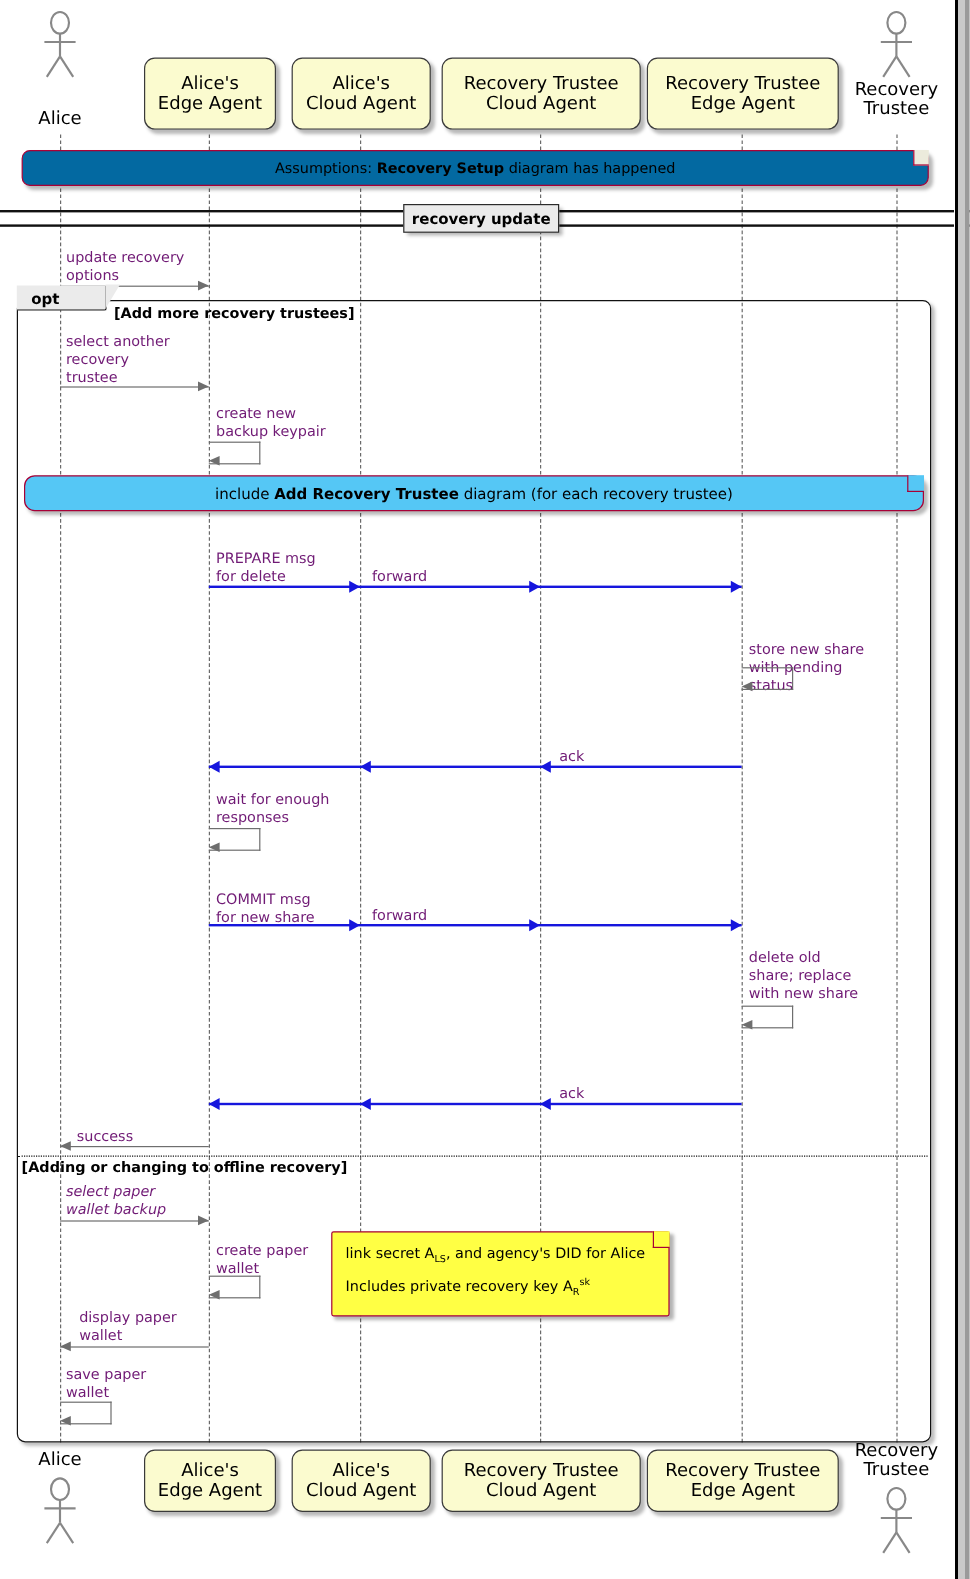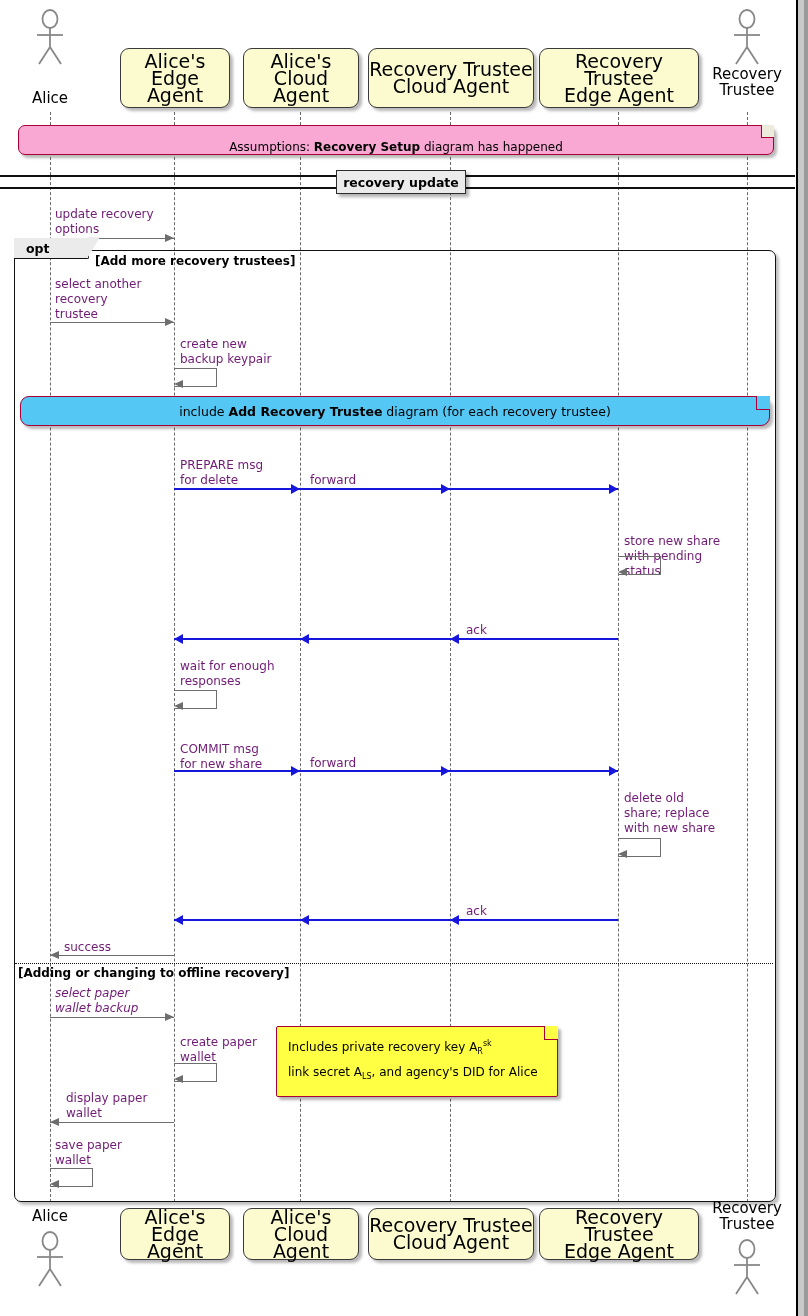--- a/index.html
+++ b/index.html
@@ -8,26 +8,26 @@
     width:808px;height:1316px;position:relative;overflow:hidden;
     font-size:12px;color:#000;
   }
   #canvas{position:absolute;left:0;top:0;width:808px;height:1316px;}
   .lifeline{position:absolute;width:0;border-left:1px dashed #6a6a6a;}
   .actor-label{position:absolute;text-align:center;font-size:15px;color:#000;line-height:16px;white-space:nowrap;}
   .pbox{
     position:absolute;background:#fbfbcf;border:1.3px solid #3a3a3a;border-radius:9px;
     box-shadow:3px 3px 3px rgba(0,0,0,.28);
     display:flex;align-items:center;justify-content:center;text-align:center;
-    font-size:19px;line-height:17px;color:#000;
+    font-size:15px;line-height:17px;color:#000;
   }
   .note-assume{
-    position:absolute;background:#f9a8d4;border:1.2px solid #a80036;
+    position:absolute;background:#0369a1;border:1.2px solid #a80036;
     box-shadow:3px 3px 3px rgba(0,0,0,.28);
-    display:flex;align-items:flex-end;justify-content:center;
+    display:flex;align-items:center;justify-content:center;
     font-size:12px;color:#000;
     border-radius:7px;
   }
   .note-assume .fold{position:absolute;right:-1px;top:-1px;width:12px;height:12px;
     background:#ecebdc;border-left:1.2px solid #a80036;border-bottom:1.2px solid #a80036;}
   .divider-line{position:absolute;height:0;border-top:2px solid #111;}
   .divider-box{
     position:absolute;background:#ebebeb;border:1.6px solid #2b2b2b;
     box-shadow:3px 3px 3px rgba(0,0,0,.3);
     font-weight:bold;font-size:12.5px;color:#000;
@@ -200,22 +200,22 @@
     <div class="frag-cond" style="left:18px;top:966px;">[Adding or changing to offline recovery]</div>
     <div class="msg-label" style="left:55px;top:986px;font-style:italic;">select paper
 wallet backup</div>
     <div class="arrow-line gray" style="left:50px;top:1017px;width:124px;"></div>
     <div class="ahead gy-r" style="left:165px;top:1013px;"></div>
     <div class="msg-label" style="left:180px;top:1035px;">create paper
 wallet</div>
     <div class="selfloop" style="left:174px;top:1063px;width:42px;height:17px;"></div>
     <div class="ahead gy-l" style="left:174px;top:1075px;"></div>
     <div class="note-y" style="left:276px;top:1026px;width:258px;">
+      <div>link secret A<span class="sub">LS</span>, and agency's DID for Alice</div>
       <div>Includes private recovery key A<span class="sub">R</span><span class="sup">sk</span></div>
-      <div>link secret A<span class="sub">LS</span>, and agency's DID for Alice</div>
       <span class="fold"></span>
     </div>
     <div class="msg-label" style="left:66px;top:1091px;">display paper
 wallet</div>
     <div class="arrow-line gray" style="left:50px;top:1122px;width:124px;"></div>
     <div class="ahead gy-l" style="left:50px;top:1118px;"></div>
     <div class="msg-label" style="left:55px;top:1138px;">save paper
 wallet</div>
     <div class="selfloop" style="left:50px;top:1168px;width:42px;height:17px;"></div>
     <div class="ahead gy-l" style="left:50px;top:1180px;"></div>

